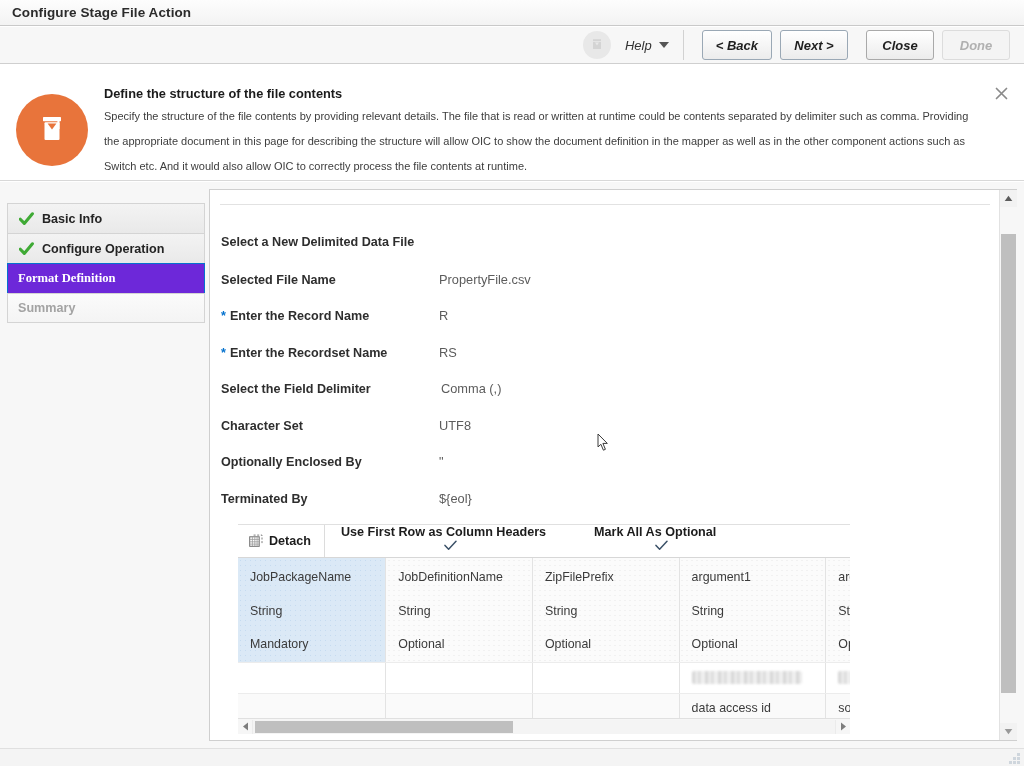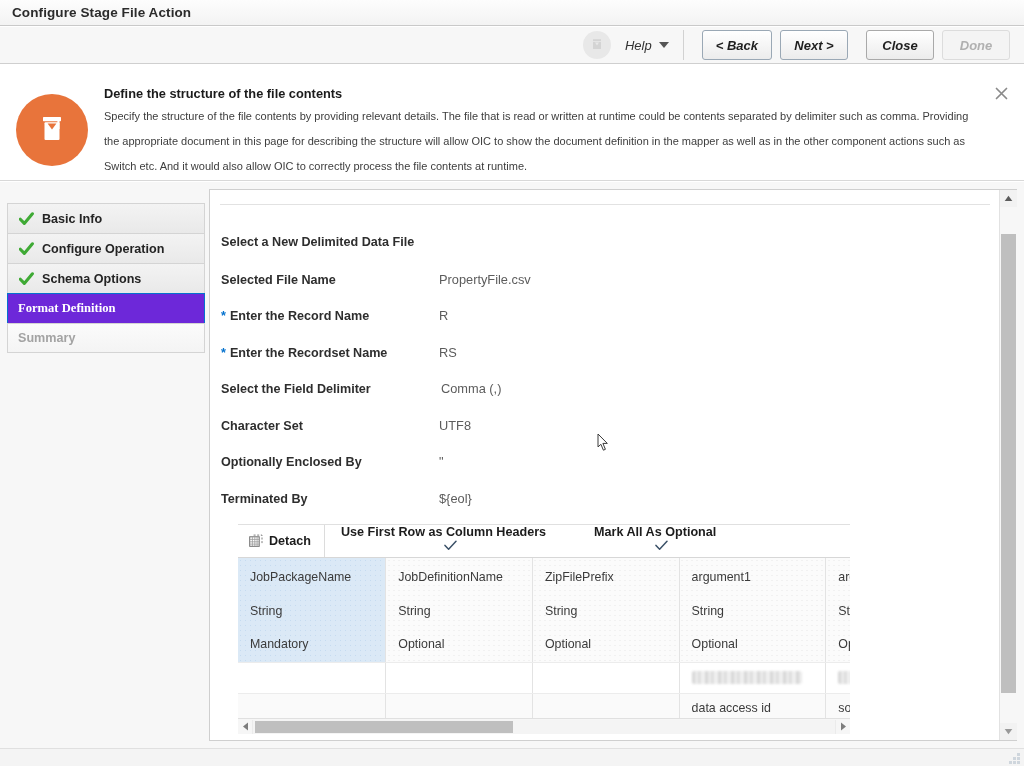--- a/index.html
+++ b/index.html
@@ -440,28 +440,20 @@
 
       <div class="nav-item">
         <span class="check">
           <svg width="15" height="14" viewBox="0 0 15 14" aria-hidden="true">
             <path d="M1.3 7.2l4 4.2L13.4 1.8" stroke="#3faa35" stroke-width="3.1" fill="none" stroke-linecap="round" stroke-linejoin="round"></path>
           </svg>
         </span>
         <span>Configure Operation</span>
       </div>
 
-      <div class="nav-item">
-        <span class="check">
-          <svg width="15" height="14" viewBox="0 0 15 14" aria-hidden="true">
-            <path d="M1.3 7.2l4 4.2L13.4 1.8" stroke="#3faa35" stroke-width="3.1" fill="none" stroke-linecap="round" stroke-linejoin="round"></path>
-          </svg>
-        </span>
-        <span>Schema Options</span>
-      </div>
 
       <div class="nav-item selected">
         <span>Format Definition</span>
       </div>
 
       <div class="nav-item muted">
         <span>Summary</span>
       </div>
     </div>
 

